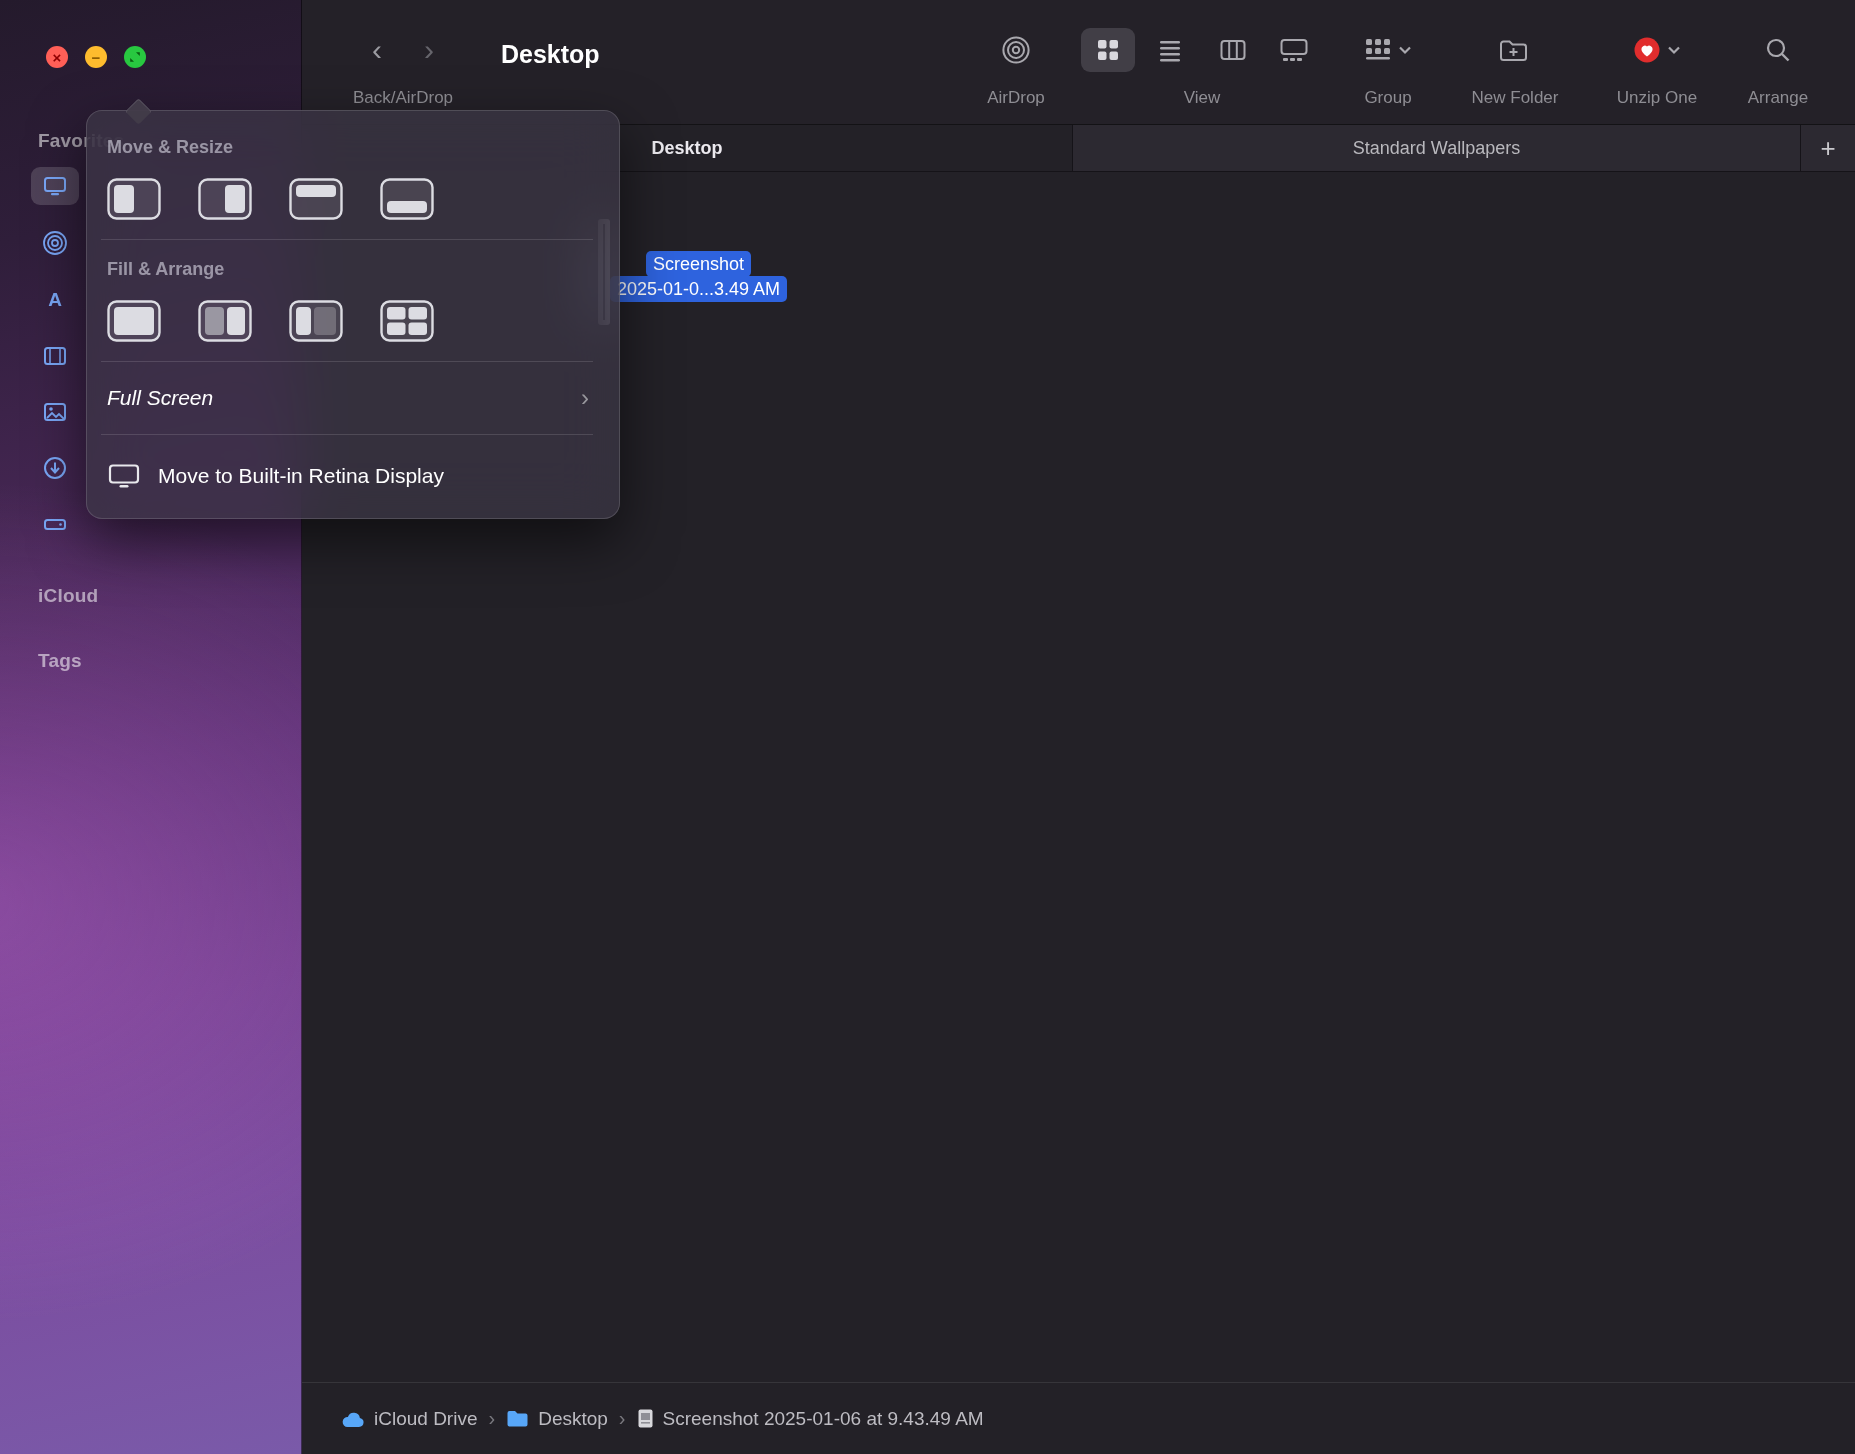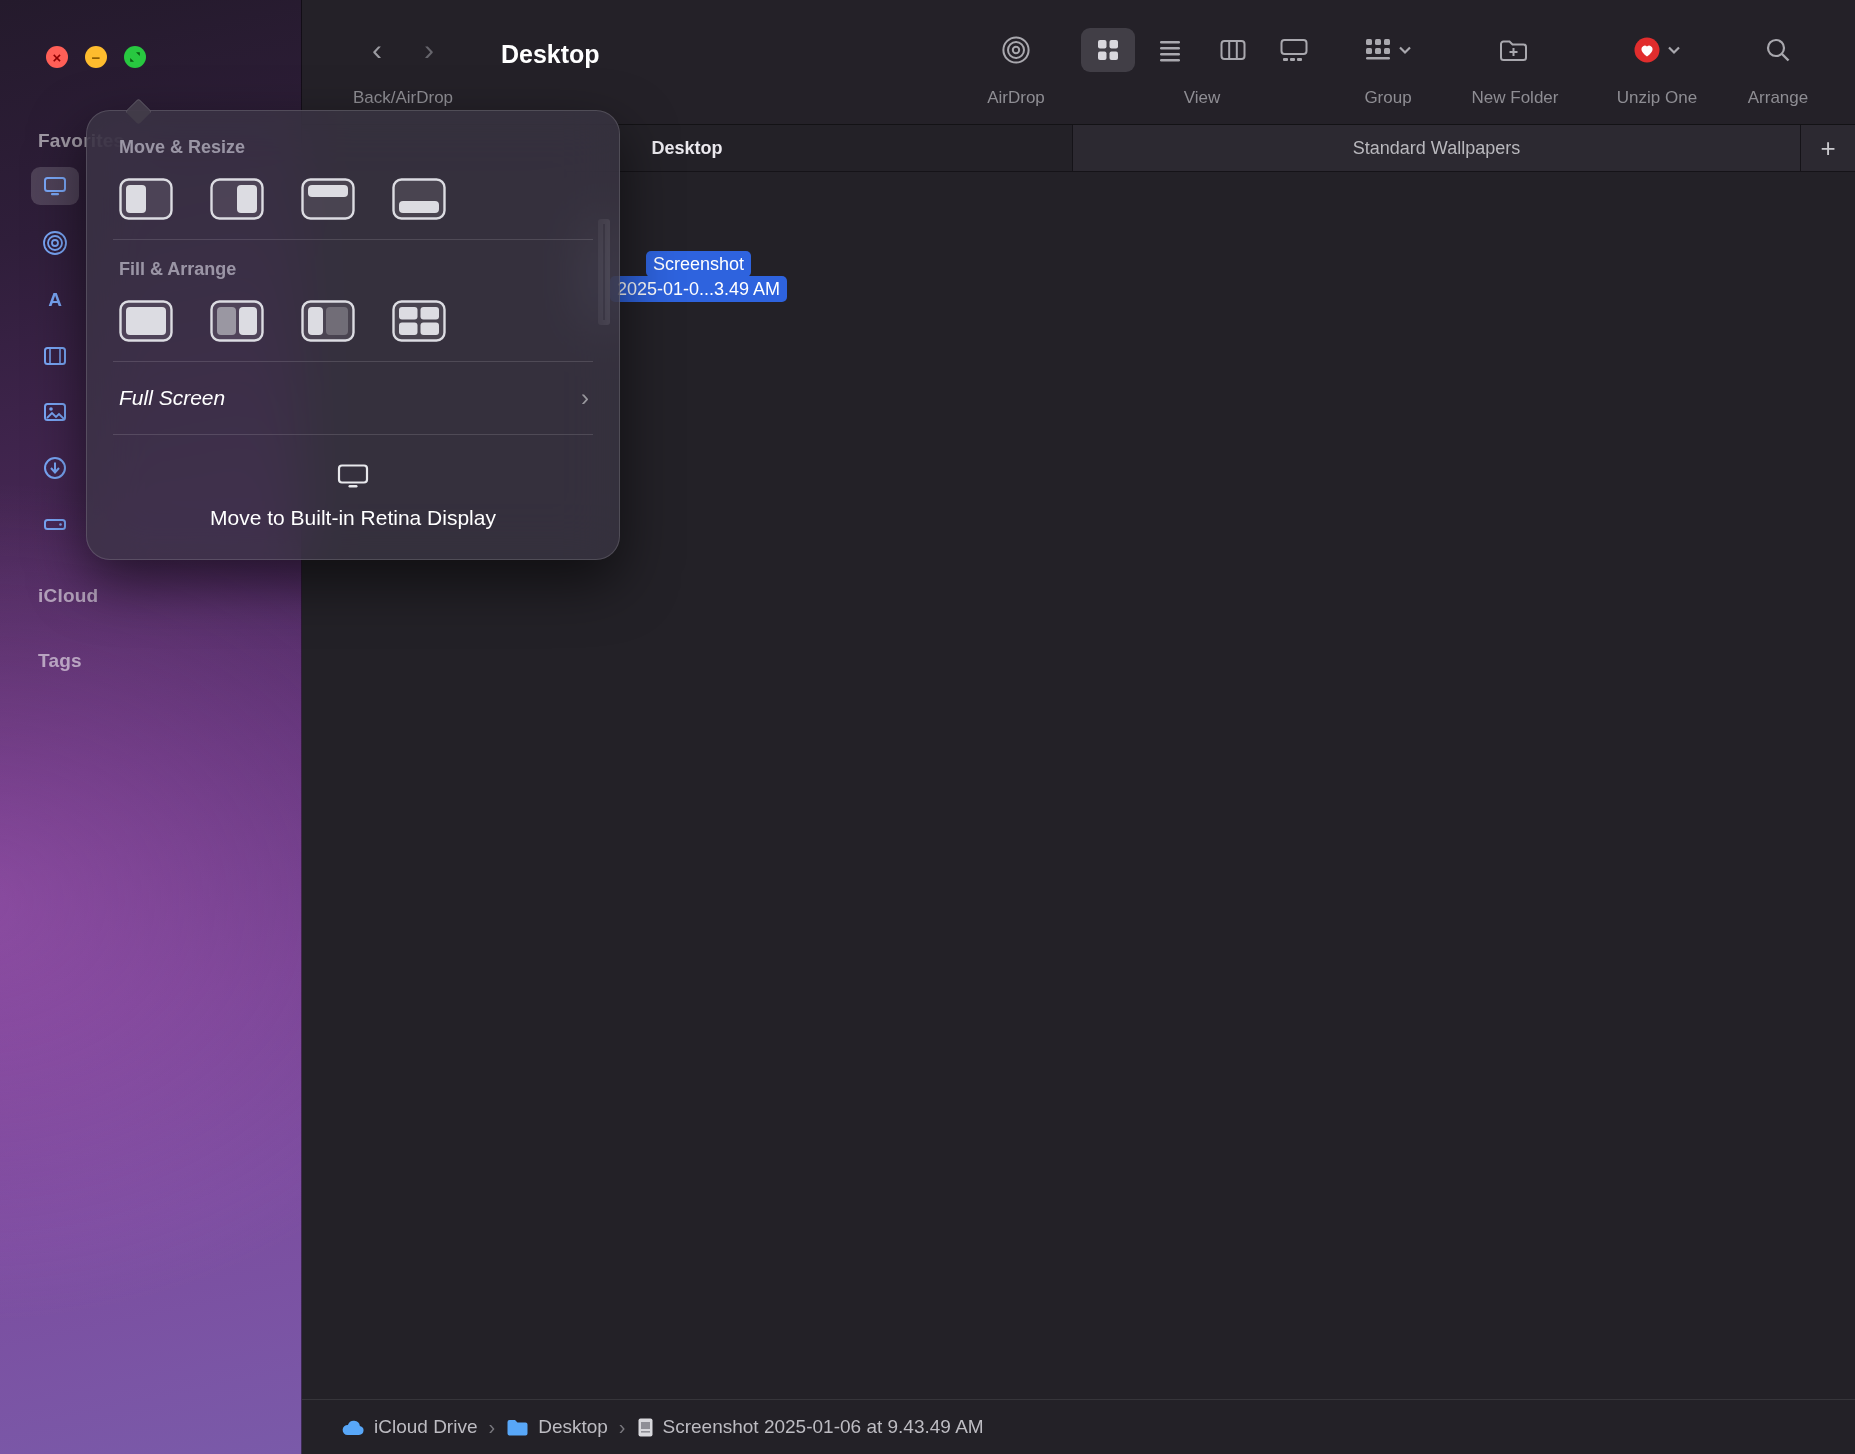--- a/index.html
+++ b/index.html
@@ -65,53 +65,53 @@
   .file-item { position:absolute; left:296px; top:46px; width:182px; display:flex; align-items:center; }
   .thumb { width:152px; height:106px; background:#ececec; border-radius:3px; padding:5px; box-shadow:0 1px 4px rgba(0,0,0,0.55); }
   .thumb-inner { width:100%; height:100%; background:#19181b; border:1px solid #3a393d; }
   .thumb-bar { width:100%; height:8px; background:#39383c; }
   .file-label { margin-top:9px; display:flex; flex-direction:column; align-items:center; }
   .lbl-line { background:#2e63de; color:#fff; font-size:18px; line-height:24px; padding:1px 7px; border-radius:5px; white-space:nowrap; }
   .lbl-line.l2 { margin-top:-1px; }
 
   
   .pathbar {
-    position:absolute; left:0; bottom:0; width:100%; height:55px;
+    position:absolute; left:0; bottom:0; width:100%; height:72px;
     background:#232127; border-top:1px solid rgba(255,255,255,0.09);
     display:flex; align-items:center; padding-left:39px; gap:11px;
     font-size:19px; color:#bdbcc2;
   }
   .path-sep { color:#7a797f; font-size:20px; }
   .path-seg { display:flex; align-items:center; gap:9px; }
 
   
   .popover {
     position:absolute; left:86px; top:110px; width:534px; z-index:50;
     background:rgba(58,52,66,0.78);
     backdrop-filter:blur(28px) saturate(160%);
     -webkit-backdrop-filter:blur(28px) saturate(160%);
     border:1px solid rgba(255,255,255,0.14);
-    border-radius:24px;
+    border-radius:16px;
     box-shadow:0 22px 55px rgba(0,0,0,0.55);
-    padding:26px 26px 20px 26px;
+    padding:26px 26px 20px 14px;
   }
   .popover::before {
     content:""; position:absolute; top:-9px; left:42px; width:18px; height:18px;
     background:rgba(66,60,74,0.95); transform:rotate(45deg);
     border-left:1px solid rgba(255,255,255,0.14); border-top:1px solid rgba(255,255,255,0.14);
     border-radius:3px;
   }
   .pop-h { font-size:18px; font-weight:700; color:rgba(235,235,245,0.55); margin-left:6px; }
   .wm-row { display:flex; gap:37px; margin:20px 0 6px 6px; }
   .wm-btn { width:54px; height:42px; display:block; }
   .pop-divider { height:1px; background:rgba(255,255,255,0.13); margin:19px 0; }
   .fs-row { display:flex; align-items:center; justify-content:space-between; padding:3px 4px 3px 6px; }
   .fs-label { font-size:21px; color:#ffffff;font-style:italic; }
   .fs-chev { font-size:24px; color:#98979d; }
-  .mv-row { display:flex; align-items:center; gap:17px; padding:9px 6px;flex-direction:column; }
+  .mv-row { display:flex; align-items:center; gap:17px; padding:9px 6px; }
   .mv-label { font-size:21px; color:#ffffff; }
   .mv-ico { width:34px; display:flex; justify-content:center; }
 
   svg { display:block; }
 </style>
 </head>
 <body>
 
 <div class="sidebar">
   <div class="traffic">

